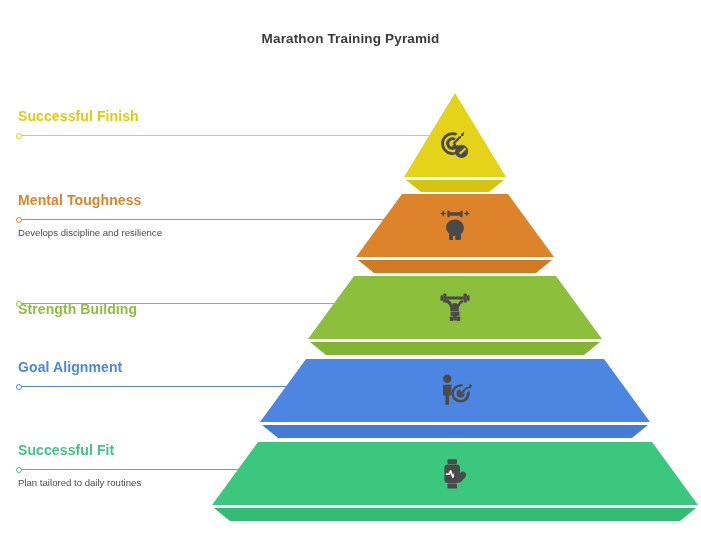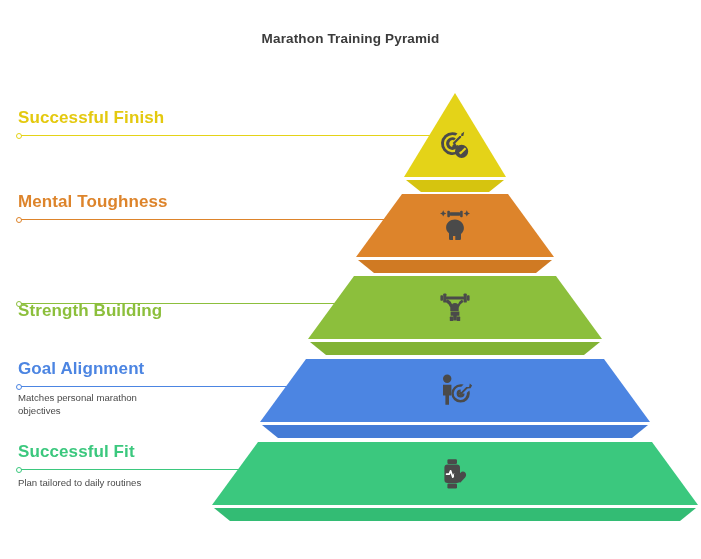--- a/index.html
+++ b/index.html
@@ -46,21 +46,21 @@
   }
   #pyramid-svg .tier-face,
   #pyramid-svg .tier-base { pointer-events: auto; }
 
   
   .label-group {
     position: absolute;
     left: 18px;
   }
   .label-title {
-    font-size: 17px;
+    font-size: 14px;
     font-weight: bold;
     letter-spacing: 0.1px;
     margin: 0;
     white-space: nowrap;
   }
   .label-desc {
     font-size: 9.6px;
     font-weight: normal;
     color: #4a4a4a;
     line-height: 12.6px;
@@ -197,39 +197,39 @@
     <span class="connector-line"></span>
   </div>
 
   <div class="label-group" style="top:192px;">
     <div class="label-title" style="color: rgb(221, 132, 43);">Mental Toughness</div>
   </div>
   <div class="connector" style="left: 16px; top: 215px; width: 377px; color: rgb(221, 132, 43);">
     <span class="connector-dot"></span>
     <span class="connector-line"></span>
   </div>
+  <div class="label-group" style="top:227px;">
+    <div class="label-desc">Develops discipline and resilience</div>
+  </div>
 
   <div class="label-group" style="top:276px;margin-top:25px;">
     <div class="label-title" style="color:#8CBF3C;">Strength Building</div>
   </div>
   <div class="connector" style="left:16px; top:299px; width:329px; color:#8CBF3C;">
     <span class="connector-dot"></span>
     <span class="connector-line"></span>
   </div>
 
   <div class="label-group" style="top:359px;">
     <div class="label-title" style="color:#4C85E2;">Goal Alignment</div>
   </div>
   <div class="connector" style="left:16px; top:382px; width:281px; color:#4C85E2;">
     <span class="connector-dot"></span>
     <span class="connector-line"></span>
   </div>
-  <div class="label-group" style="top:392px;">
-    <div class="label-desc" style="max-width:140px;">Matches personal marathon objectives</div>
-  </div>
 
   <div class="label-group" style="top:442px;">
     <div class="label-title" style="color:#3BC87E;">Successful Fit</div>
   </div>
   <div class="connector" style="left:16px; top:465px; width:234px; color:#3BC87E;">
     <span class="connector-dot"></span>
     <span class="connector-line"></span>
   </div>
   <div class="label-group" style="top:477px;">
     <div class="label-desc">Plan tailored to daily routines</div>

